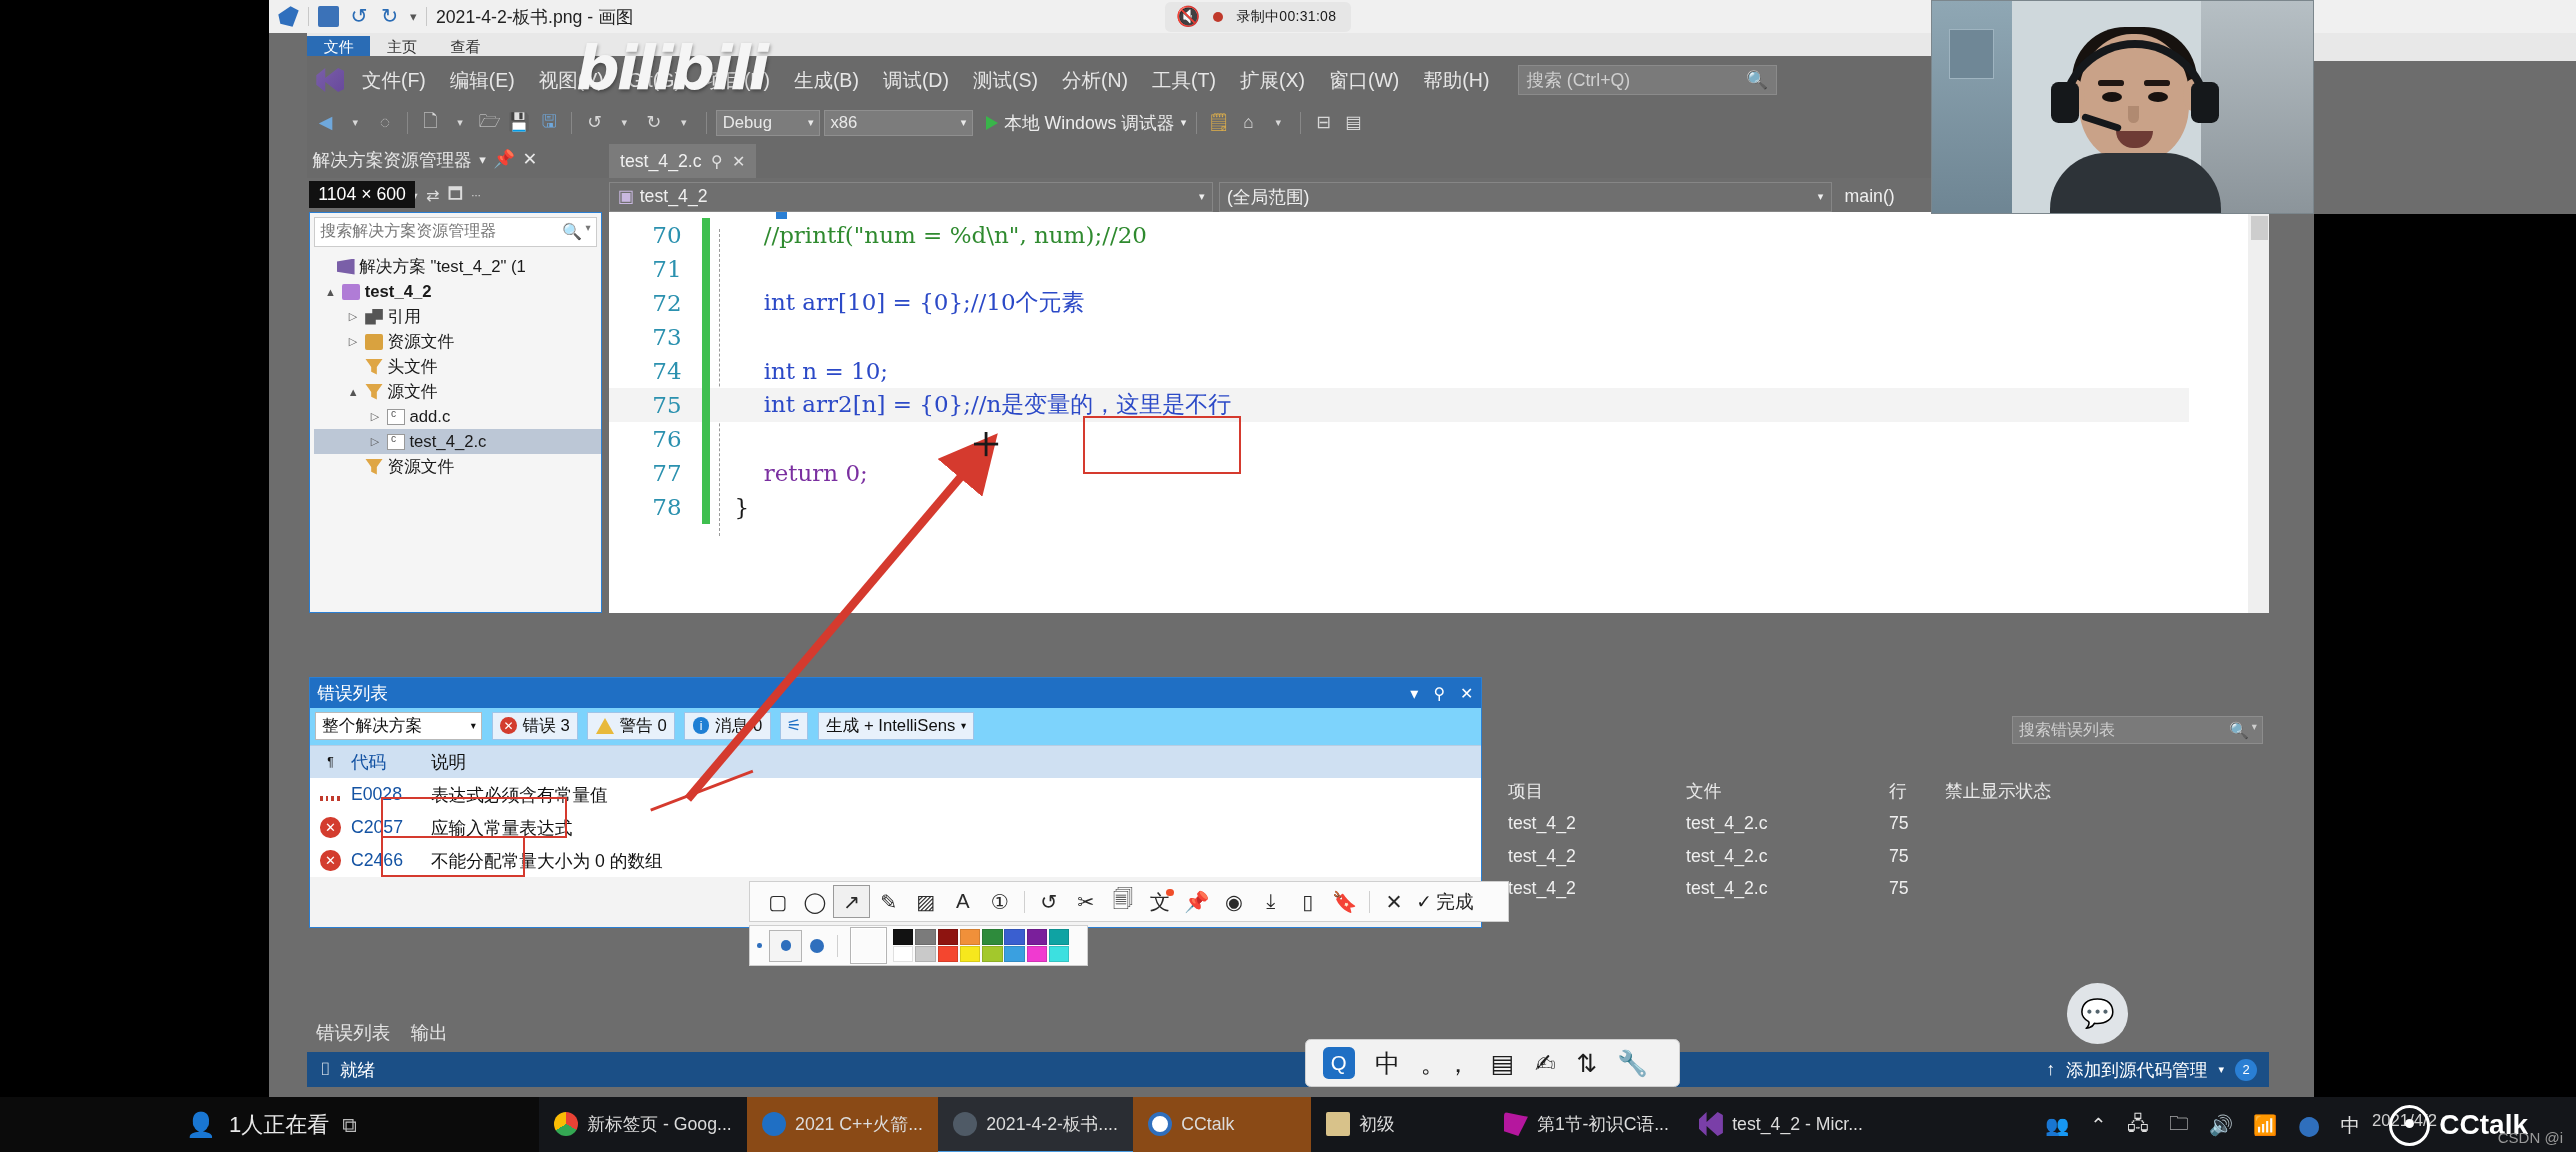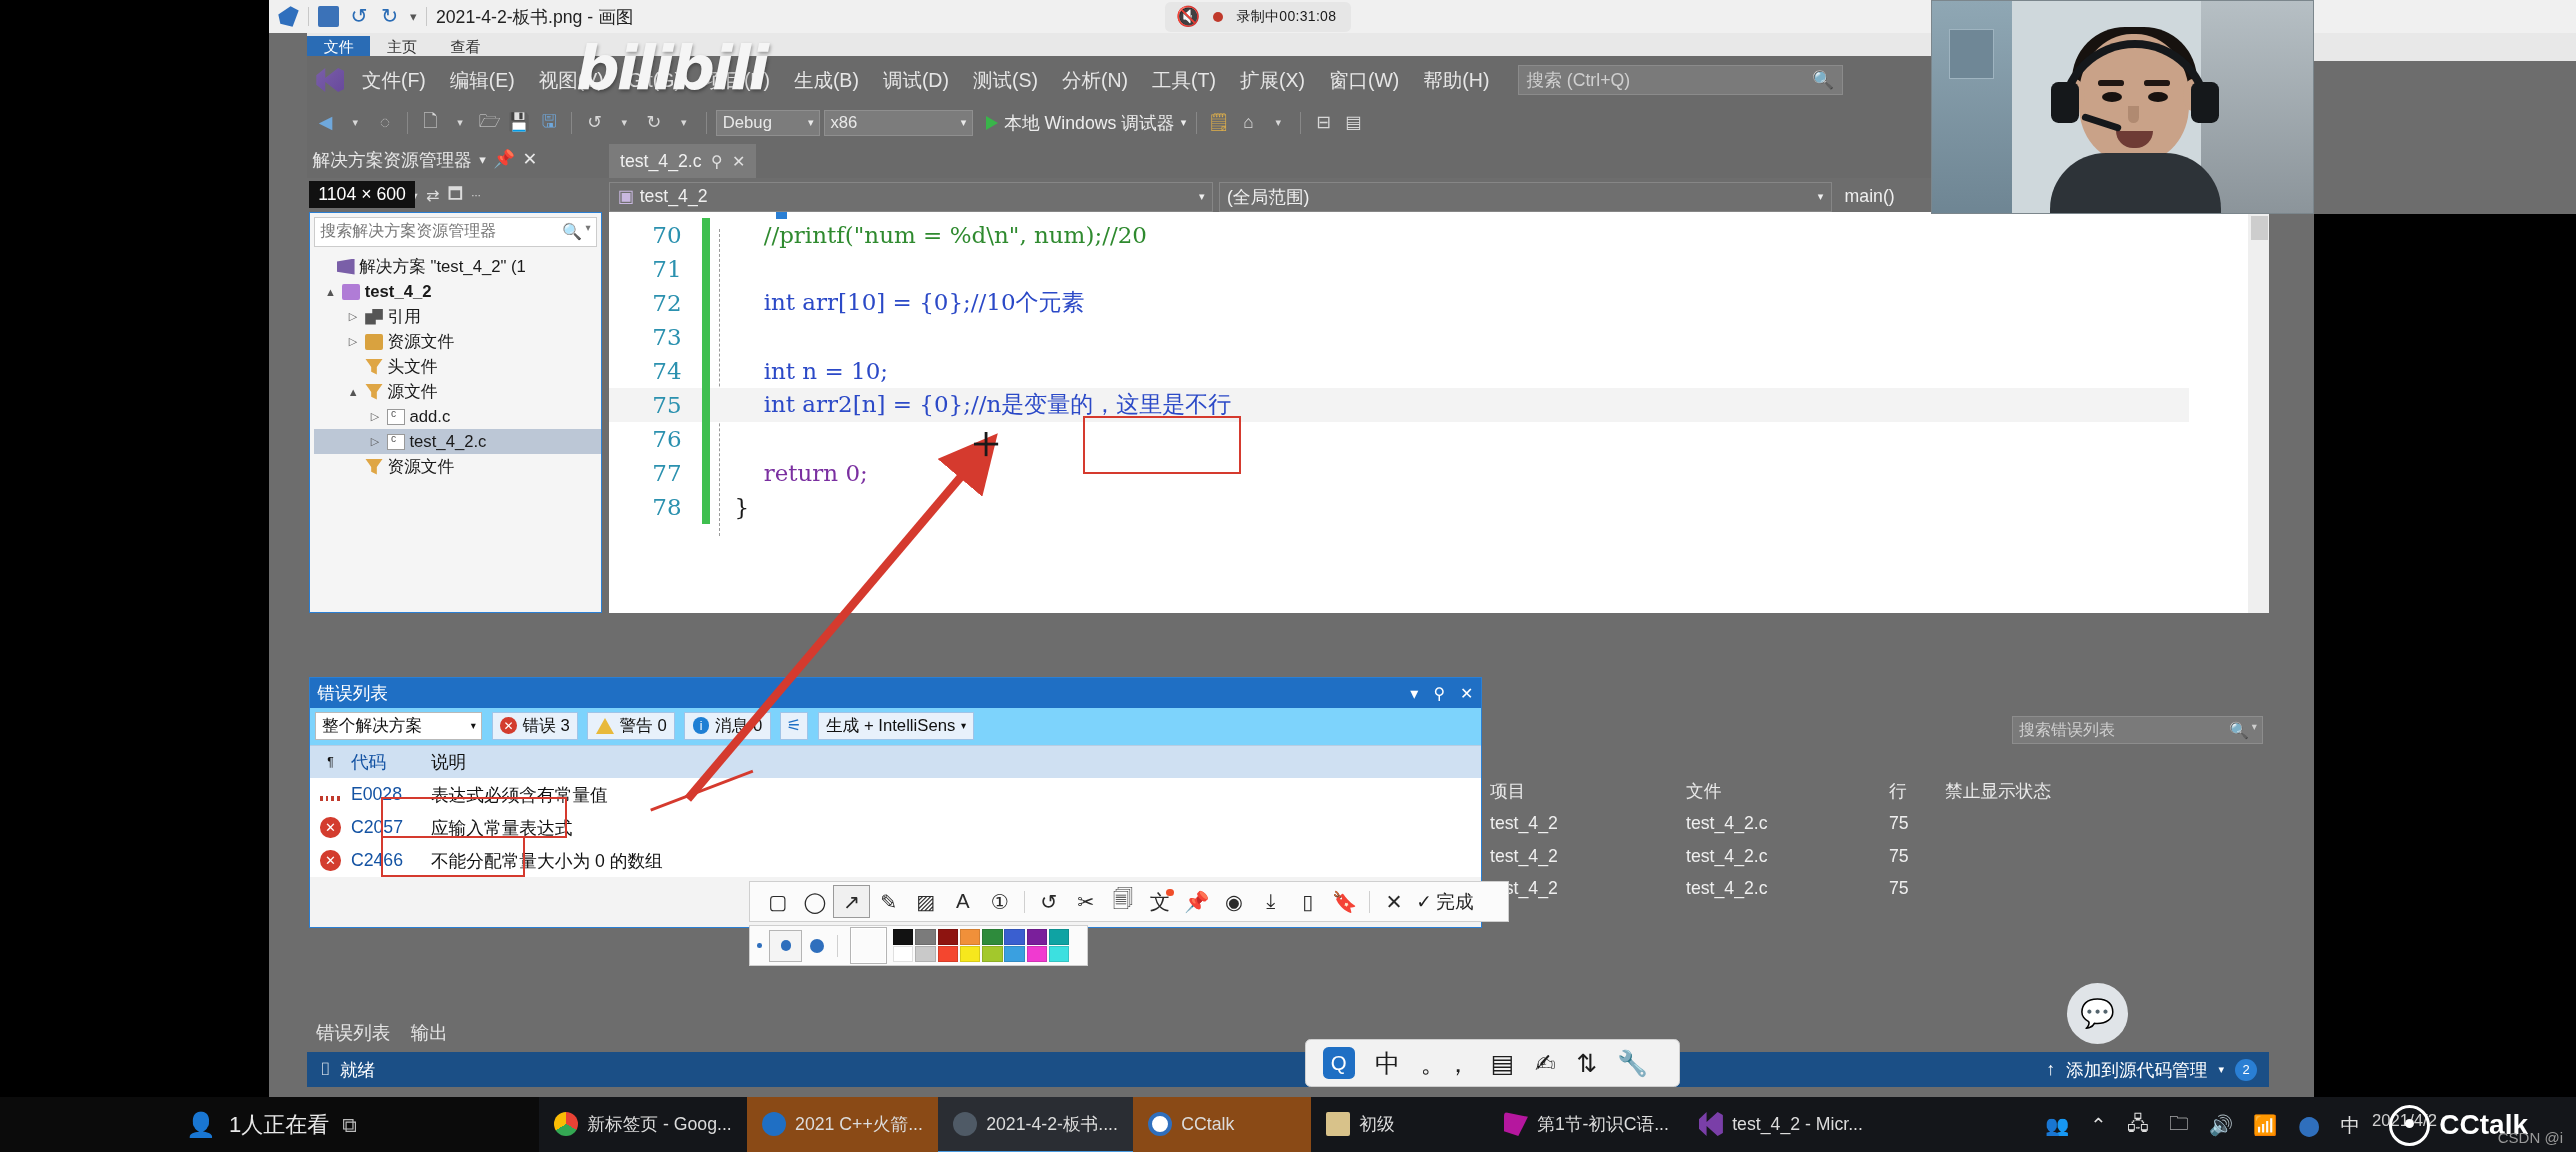--- a/index.html
+++ b/index.html
@@ -110,21 +110,21 @@
   }
   .vs-menubar {
     position:absolute; left:0; top:0; width:1963px; height:48px;
     background:#6a6a6a; display:flex; align-items:center; padding-left:9.3px;
   }
   .vs-logo { width:28px; height:24px; margin-right:5.6px;
     background:linear-gradient(135deg,#7a5fa8,#68499c); clip-path:polygon(0 30%,32% 0,32% 42%,78% 0,100% 12%,100% 88%,78% 100%,32% 58%,32% 100%,0 70%);
   }
   .vm-item { font-size:19.5px; color:#e6e6e6; padding:0 12px; white-space:nowrap; }
   .vs-search {
-    margin-left:16.7px; width:325px; height:30px; background:#7a7a7a;
+    margin-left:16.7px; width:259px; height:30px; background:#7a7a7a;
     border:0.9px solid #8b8b8b; display:flex; align-items:center;
     padding:0 7.4px; color:#cfcfcf; font-size:17.7px; justify-content:space-between;
   }
 
   .vs-toolbar {
     position:absolute; left:0; top:48px; width:1963px; height:37px;
     background:#6a6a6a; display:flex; align-items:center; padding-left:5.6px; gap:3.7px;
   }
   .tb-ico { width:26px; height:24px; display:flex; align-items:center; justify-content:center;
      font-size:17.7px; color:#d8d8d8; }
@@ -267,21 +267,21 @@
     position:absolute; left:1176px; top:621px; width:786px; height:251px;
     background:#6d6d6d; color:#e9e9e9; font-size:17.7px;
   }
   .elr-search {
     position:absolute; right:5.6px; top:39px; width:251px; height:28px;
     background:#7a7a7a; border:0.9px solid #8d8d8d; color:#cfcfcf;
     display:flex; align-items:center; justify-content:space-between; padding:0 5.6px; font-size:16px;
   }
   .elr-head { position:absolute; left:0; top:97px; height:33px; display:flex; align-items:center; }
   .elr-row { position:absolute; left:0; height:33px; display:flex; align-items:center; color:#efefef; }
-  .col-proj { width:203px; padding-left:7px; }
+  .col-proj { width:203px; padding-left:25px; }
   .col-file { width:203px; }
   .col-line { width:56px; }
   .col-supp { width:214px; }
 
   .el-footer-tabs {
     position:absolute; left:316px; top:1020px; display:flex; gap:20.4px;
     color:#e4e4e4; font-size:18.6px;
   }
   .vs-status {
     position:absolute; left:307px; top:1052px; width:1963px; height:35px;

